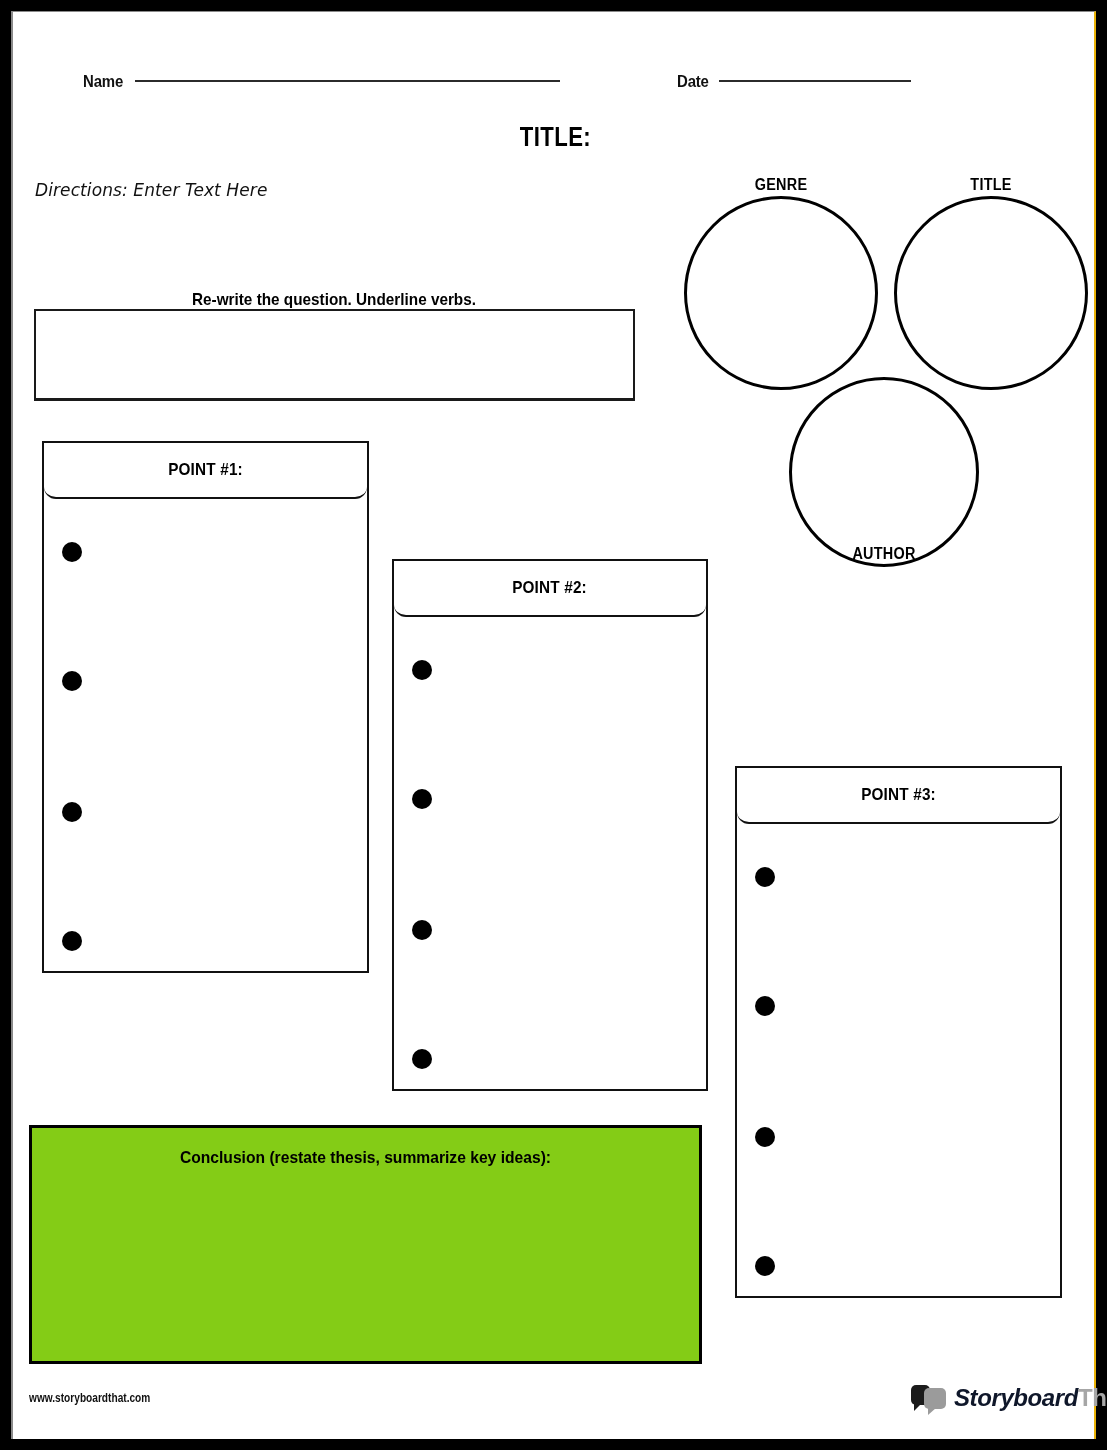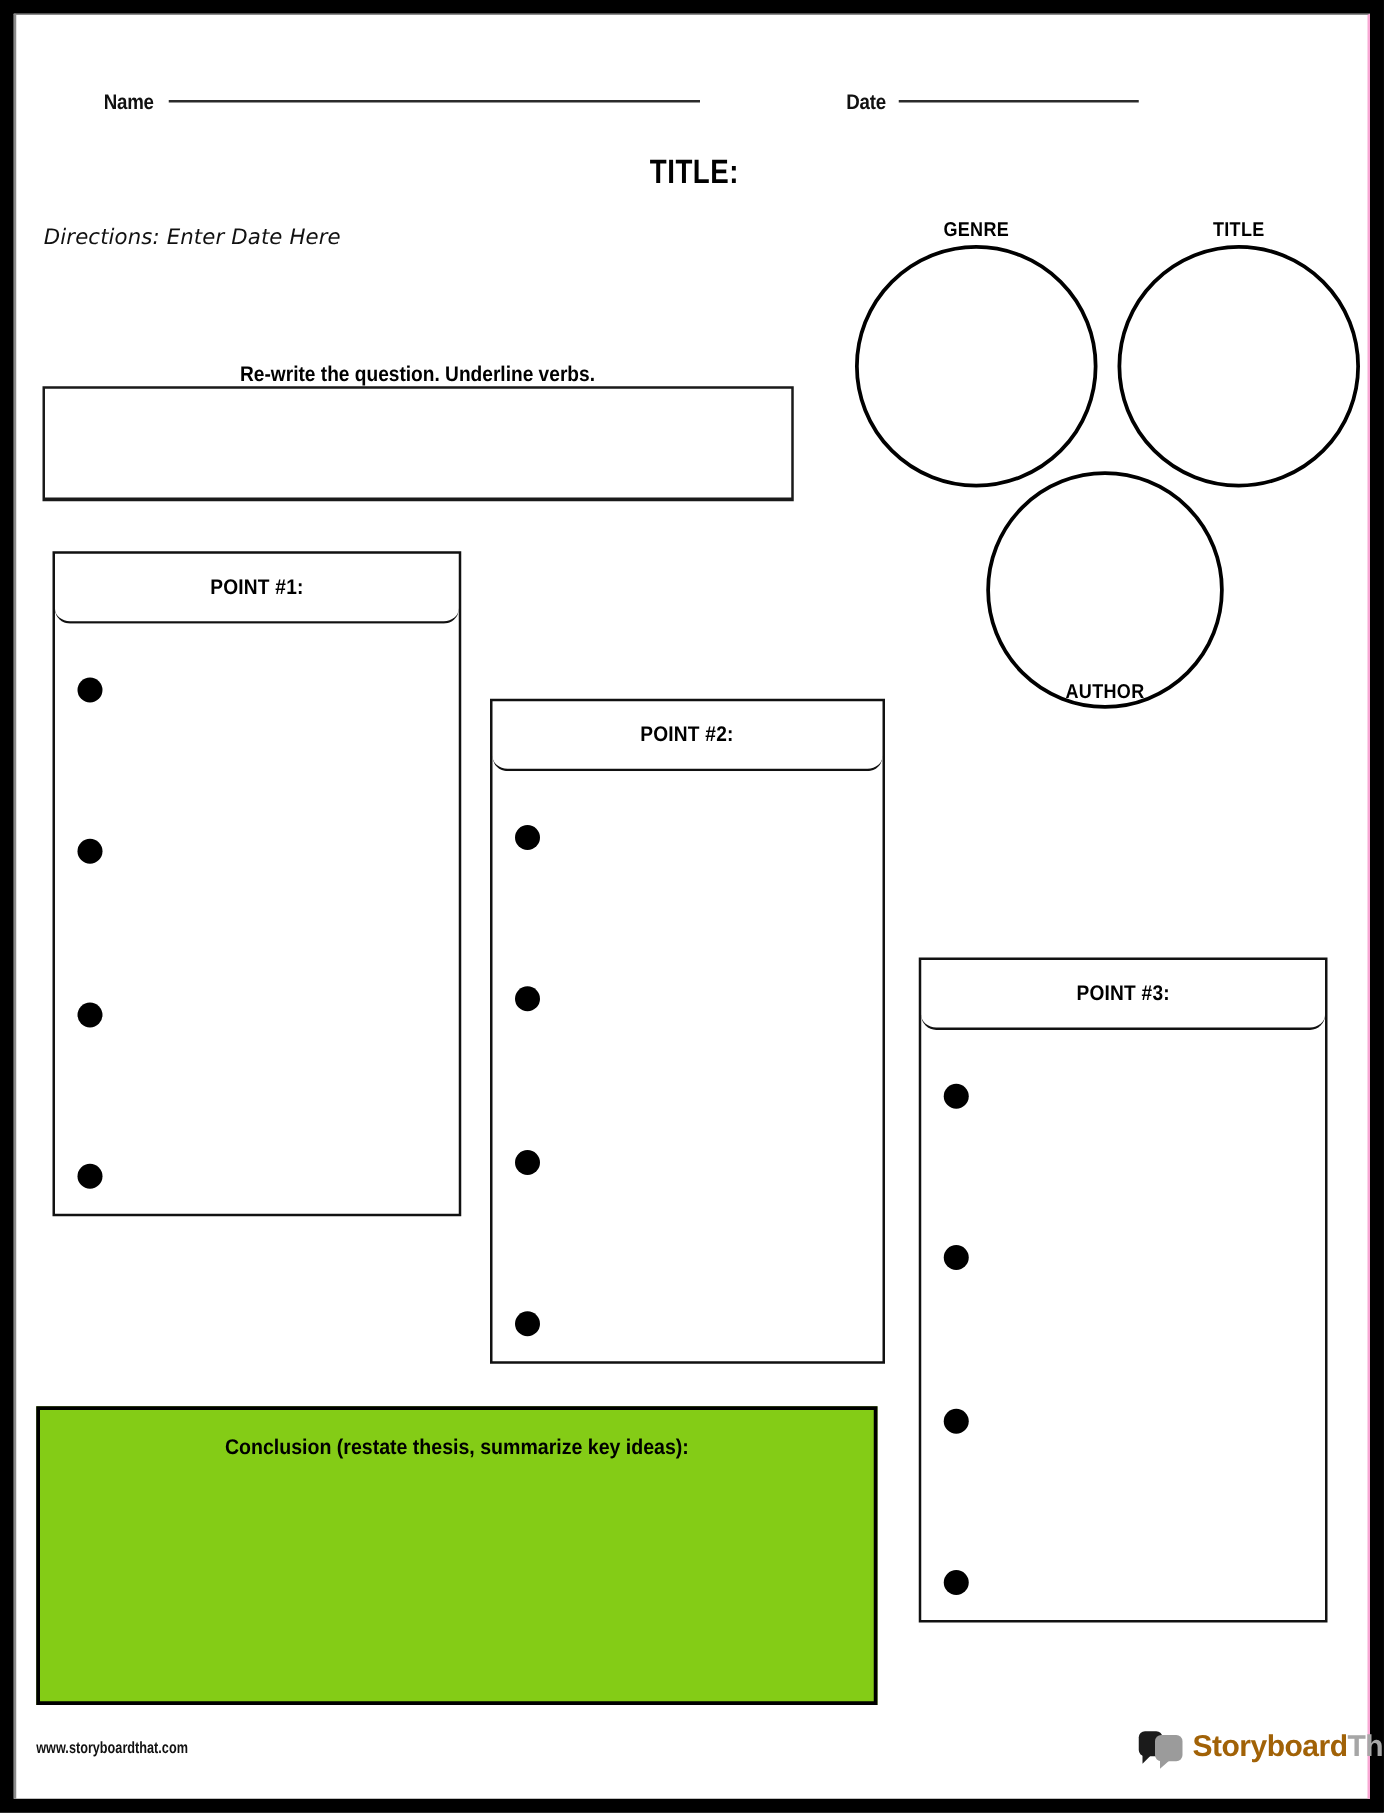--- a/index.html
+++ b/index.html
@@ -21,21 +21,21 @@
 
   
   .page {
     position: absolute;
     left: 11px;
     top: 11px;
     width: 1085px;
     height: 1428px;
     background: #ffffff;
     border-left: 2px solid #8a8a8a;
-    border-right: 2px solid #f9a8d4;
+    border-right: 2px solid #eab308;
     border-top: 1px solid #8a8a8a;
   }
 
   
   .field-row { position: absolute; }
   .field-label {
     font-weight: bold;
     font-size: 17px;
     letter-spacing: -0.2px;
     color: #111;
@@ -242,40 +242,40 @@
     position: absolute;
     left: 4px; bottom: -6px;
     border-left: 8px solid #9b9b9b;
     border-bottom: 7px solid transparent;
   }
   .brand-text {
     font-size: 24px;
     font-weight: bold;
     letter-spacing: -0.4px;
   }
-  .brand-dark  { color: #a16207; }
+  .brand-dark  { color: #0f172a; font-style: italic; }
   .brand-light { color: #a6a6a6; }
 </style>
 </head>
 <body>
 
 <div id="worksheet">
   <div class="page">
 
     <div class="field-row" id="name-field">
       <span class="field-label">Name</span><span class="field-rule"></span>
     </div>
 
     <div class="field-row" id="date-field">
       <span class="field-label">Date</span><span class="field-rule"></span>
     </div>
 
     <div id="page-title">TITLE:</div>
 
-    <div id="directions">Directions: Enter Date Here</div>
+    <div id="directions">Directions: Enter Text Here</div>
 
     <div id="question-heading">Re-write the question. Underline verbs.</div>
     <div id="question-box"></div>
 
     <div class="circle-label" id="label-genre">GENRE</div>
     <div class="circle" id="circle-genre"></div>
 
     <div class="circle-label" id="label-title">TITLE</div>
     <div class="circle" id="circle-title"></div>
 

